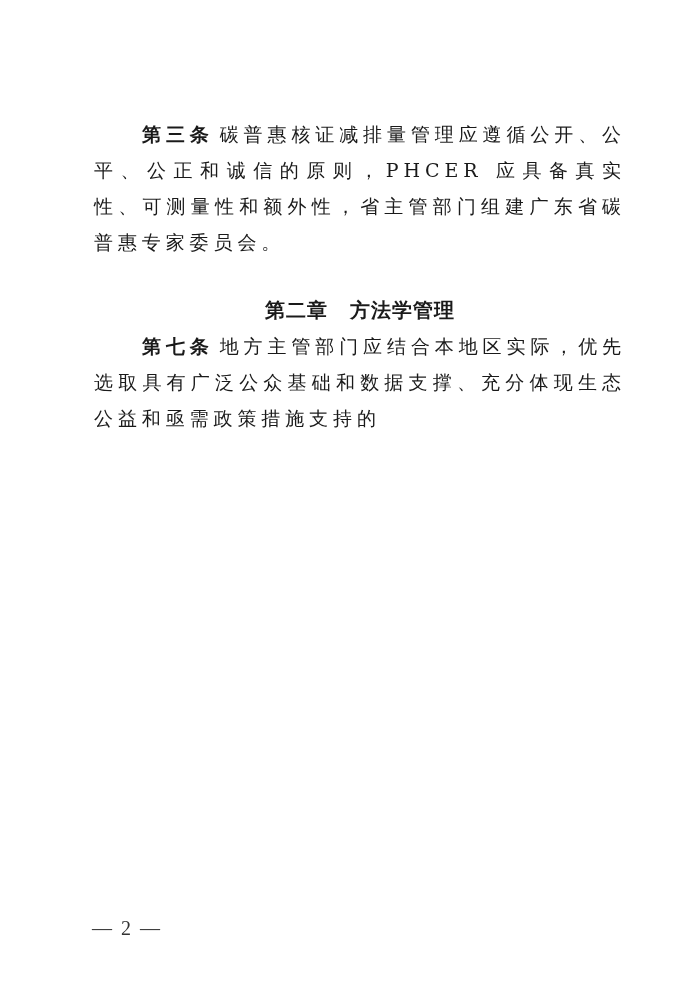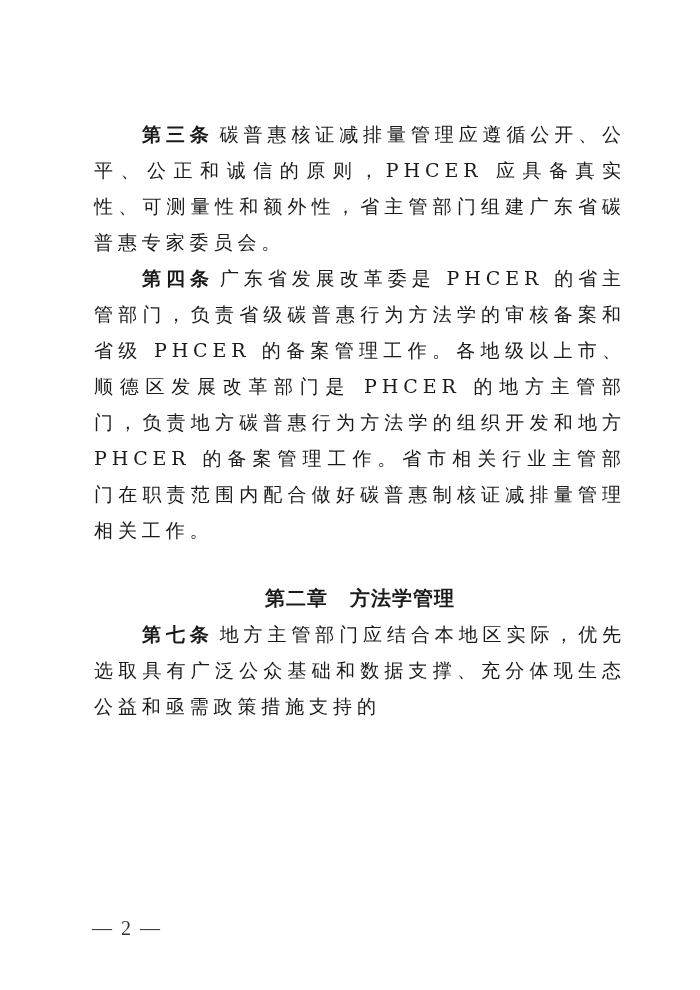--- a/index.html
+++ b/index.html
@@ -58,23 +58,20 @@
   </style>
 </head>
 <body>
 
 <div class="page">
 
   <p class="para">
     <span class="art">第三条</span><span>碳普惠核证减排量管理应遵循公开、公平、公正和诚信的原则，PHCER 应具备真实性、可测量性和额外性，省主管部门组建广东省碳普惠专家委员会。</span>
   </p>
 
-  <p class="para">
-    <span class="art">第四条</span><span>广东省发展改革委是 PHCER 的省主管部门，负责省级碳普惠行为方法学的审核备案和省级 PHCER 的备案管理工作。各地级以上市、顺德区发展改革部门是 PHCER 的地方主管部门，负责地方碳普惠行为方法学的组织开发和地方 PHCER 的备案管理工作。省市相关行业主管部门在职责范围内配合做好碳普惠制核证减排量管理相关工作。</span>
-  </p>
 
 
 
 
   <h2 class="chapter">
     <span>第二章</span><span class="gap"></span><span>方法学管理</span>
   </h2>
 
   <p class="para">
     <span class="art">第七条</span><span>地方主管部门应结合本地区实际，优先选取具有广泛公众基础和数据支撑、充分体现生态公益和亟需政策措施支持的</span>

